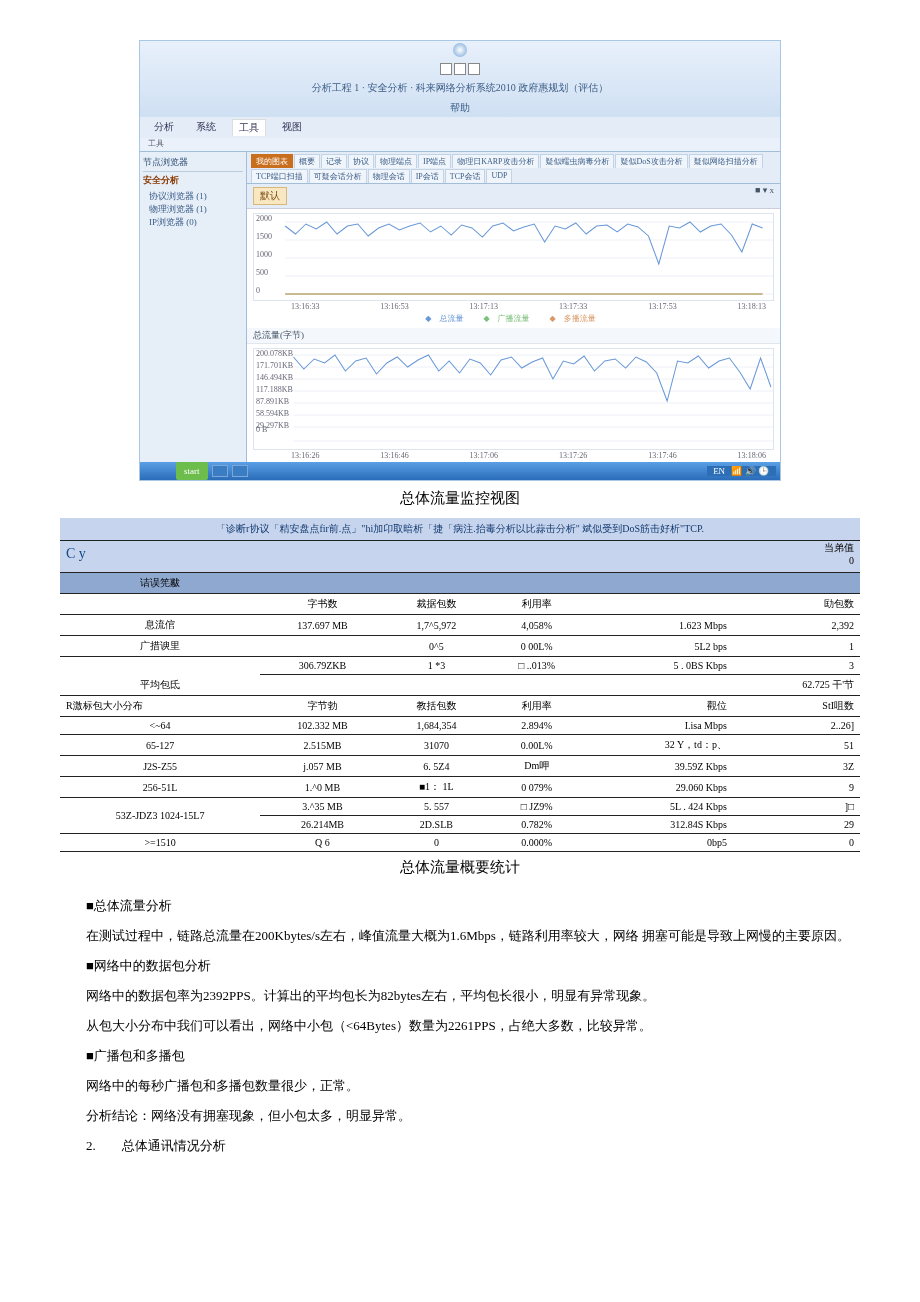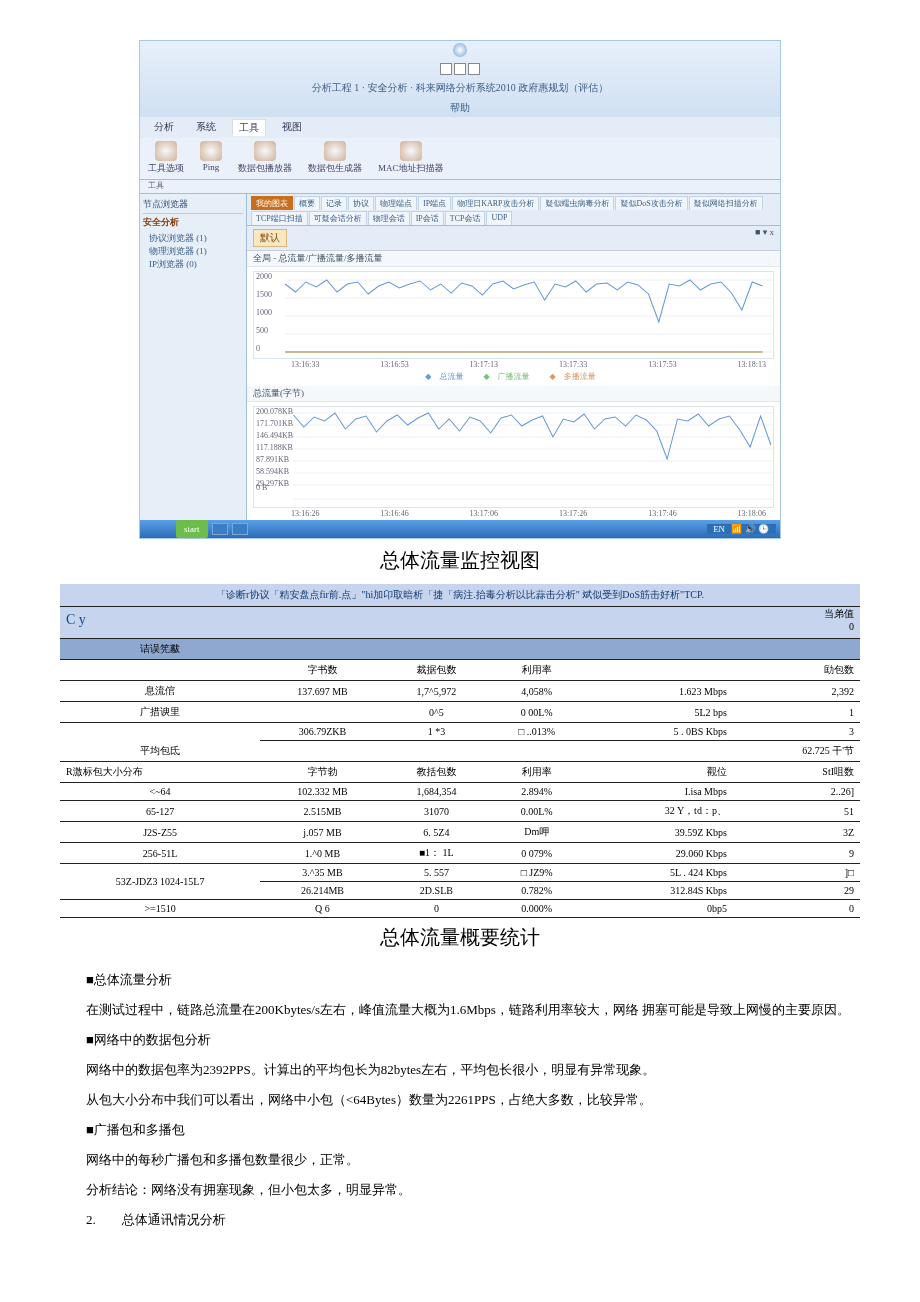--- a/index.html
+++ b/index.html
@@ -139,21 +139,21 @@
     display: flex; align-items: center;
     font-size: 9px; color: #fff; padding: 0 4px;
     gap: 4px;
   }
   .statusbar .win { background: #6cbd4b; padding: 0 8px; height: 100%; display: flex; align-items: center; border-radius: 2px; margin-left: 32px; }
   .statusbar .gap { flex: 1; }
   .statusbar .clock { background: #2d6fb6; padding: 0 6px; }
 
   .caption {
     text-align: center;
-    font-size: 20px;
+    font-size: 15px;
     margin: 6px 0 10px 0;
     font-family: SimSun, serif;
   }
 
   .wide-table {
     width: 100%;
     border-collapse: collapse;
     font-size: 10px;
   }
   .wide-table th, .wide-table td {
@@ -199,42 +199,20 @@
       <span style="width:10px;height:10px;background:#fff;border:1px solid #888"></span>
     </span>
     <span class="sc-title">分析工程 1 · 安全分析 · 科来网络分析系统2010 政府惠规划（评估）</span>
     <span>帮助</span>
   </div>
   <div class="sc-menu">
     <span>分析</span>
     <span>系统</span>
     <span class="active">工具</span>
     <span>视图</span>
-  </div>
-  <div class="sc-toolbar">
-    <div class="sc-tool">
-        <div class="ico"></div>
-        <span>工具选项</span>
-      </div>
-    <div class="sc-tool">
-        <div class="ico"></div>
-        <span>Ping</span>
-      </div>
-    <div class="sc-tool">
-        <div class="ico"></div>
-        <span>数据包播放器</span>
-      </div>
-    <div class="sc-tool">
-        <div class="ico"></div>
-        <span>数据包生成器</span>
-      </div>
-    <div class="sc-tool">
-        <div class="ico"></div>
-        <span>MAC地址扫描器</span>
-      </div>
   </div>
   <div style="background:#eaf1fa;font-size:8px;color:#667;padding:0 8px 2px 8px;border-bottom:1px solid #a2bdd8">工具</div>
   <div class="sc-body">
     <div class="sc-sidebar">
       <div style="border-bottom:1px solid #b9ccdf;padding-bottom:2px;margin-bottom:2px">节点浏览器</div>
       <div class="side-hdr">安全分析</div>
       <div class="side-item">协议浏览器 (1)</div>
       <div class="side-item">物理浏览器 (1)</div>
       <div class="side-item">IP浏览器 (0)</div>
     </div>
@@ -254,21 +232,20 @@
         <span>可疑会话分析</span>
         <span>物理会话</span>
         <span>IP会话</span>
         <span>TCP会话</span>
         <span>UDP</span>
       </div>
       <div class="sec-label">
         <span class="minibtn">默认</span>
         <span style="float:right">■ ▾ x</span>
       </div>
-      <div class="sec-sub">全局 - 总流量/广播流量/多播流量</div>
       <div class="chart">
         <span class="ylab" style="top:0">2000</span>
         <span class="ylab" style="top:18px">1500</span>
         <span class="ylab" style="top:36px">1000</span>
         <span class="ylab" style="top:54px">500</span>
         <span class="ylab" style="top:72px">0</span>
         <svg viewBox="0 0 500 86" preserveAspectRatio="none">
           <g stroke="#dde4ee" stroke-width="0.5">
             <line x1="30" y1="8" x2="500" y2="8"></line>
               <line x1="30" y1="26" x2="500" y2="26"></line>

